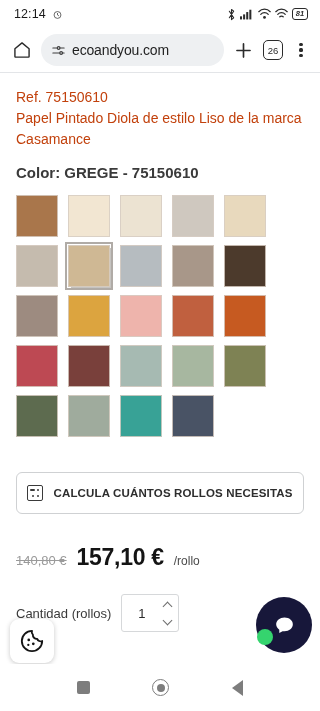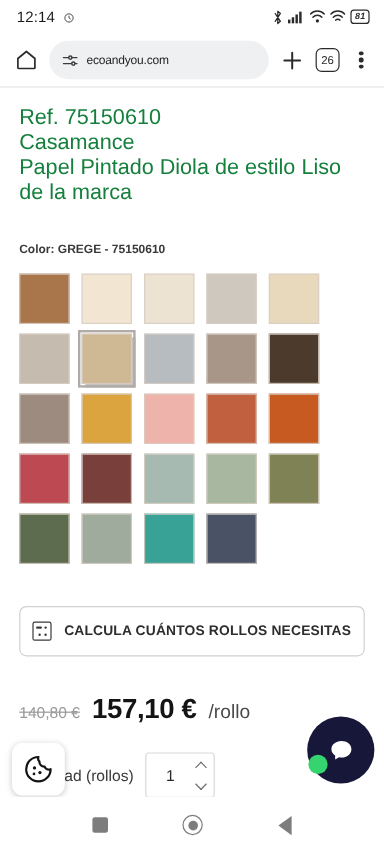--- a/index.html
+++ b/index.html
@@ -70,21 +70,21 @@
     background: #eef0f2;
     border-radius: 16px;
     display: flex;
     align-items: center;
     gap: 6px;
     padding: 0 12px 0 10px;
     overflow: hidden;
     min-width: 0;
   }
   .url-text {
-    font-size: 10px;
+    font-size: 14px;
     color: #1f1f1f;
     white-space: nowrap;
     overflow: hidden;
     letter-spacing: -0.15px;
   }
   .tabcount {
     width: 20px;
     height: 20px;
     border: 1.6px solid #2b2b2b;
     border-radius: 5px;
@@ -120,28 +120,28 @@
 
   
   .content {
     padding: 0 16px;
   }
 
   .desc {
     padding-top: 14px;
   }
   .desc p {
-    font-size: 18px;
+    font-size: 14px;
     line-height: 21px;
-    color: #15803d;
+    color: #c2410c;
   }
 
   .color-label {
-    margin-top: 32px;
-    font-size: 10px;
+    margin-top: 14px;
+    font-size: 15px;
     font-weight: 700;
     color: #3a3a3a;
   }
 
   
   .swatches {
     margin-top: 14px;
     display: grid;
     grid-template-columns: repeat(5, 42px);
     gap: 8px 10px;
@@ -215,21 +215,21 @@
     color: #9a9a9a;
     text-decoration: line-through;
   }
   .price-new {
     font-size: 23px;
     font-weight: 700;
     color: #141414;
     letter-spacing: -0.3px;
   }
   .price-unit {
-    font-size: 16px;
+    font-size: 12px;
     color: #4a4a4a;
   }
 
   
   .qty-row {
     margin-top: 23px;
     display: flex;
     align-items: center;
     gap: 10px;
   }
@@ -436,22 +436,22 @@
         <i></i>
     </div>
   </div>
 
   <div class="divider"></div>
 
   <div class="content">
 
     <div class="desc">
       <p>Ref. 75150610</p>
+      <p>Papel Pintado Diola de estilo Liso de la marca</p>
       <p>Casamance</p>
-      <p>Papel Pintado Diola de estilo Liso de la marca</p>
     </div>
 
     <div class="color-label">Color: GREGE - 75150610</div>
 
     <div class="swatches" id="swatch-grid">
         <div class="swatch" title="Siena" style="background: rgb(169, 118, 75);"></div>
         <div class="swatch" title="Crema" style="background: rgb(242, 230, 210);"></div>
         <div class="swatch" title="Marfil" style="background: rgb(236, 227, 210);"></div>
         <div class="swatch" title="Gris Perla" style="background: rgb(207, 200, 191);"></div>
         <div class="swatch" title="Arena Clara" style="background: rgb(232, 217, 189);"></div>

